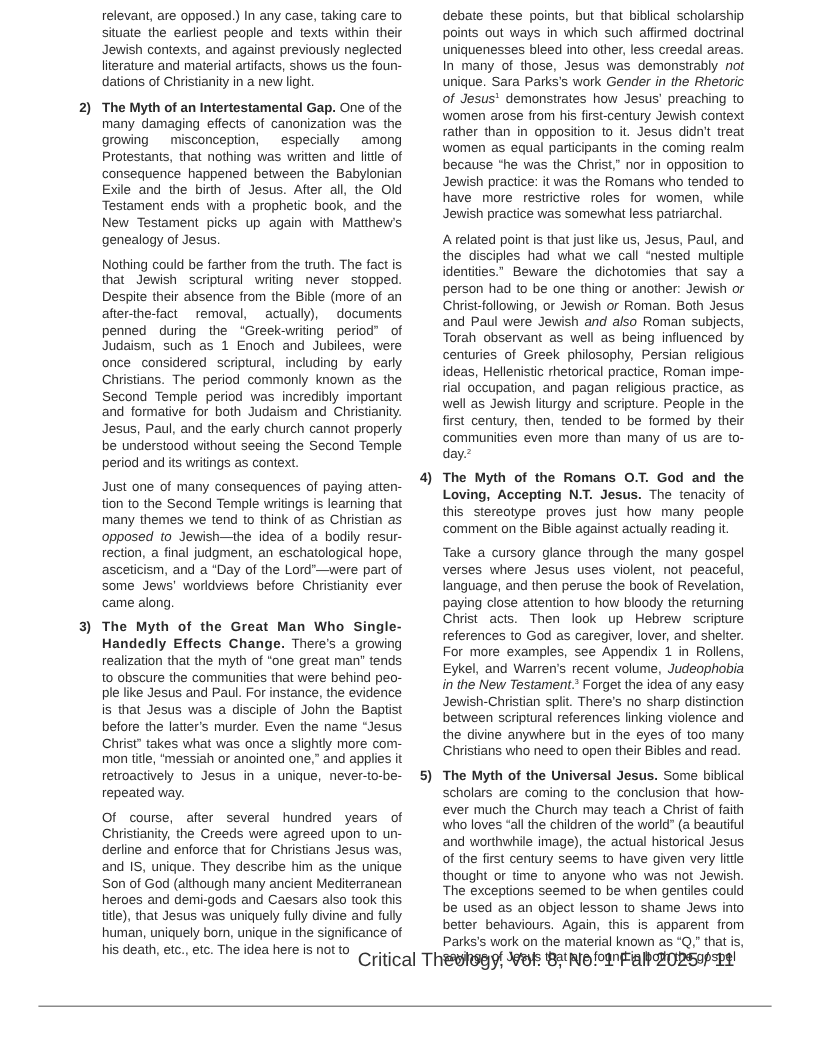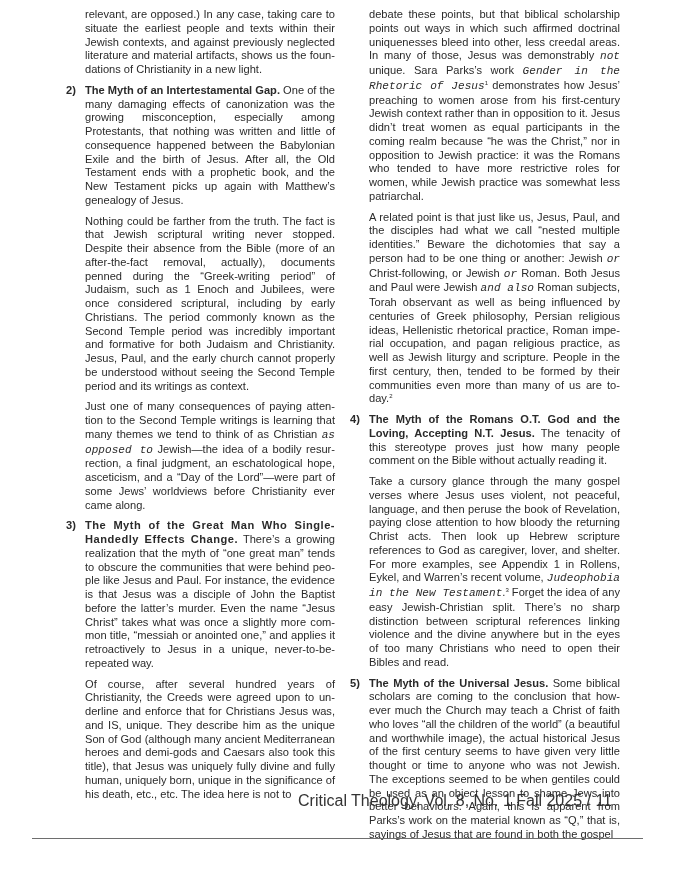--- a/index.html
+++ b/index.html
@@ -7,21 +7,21 @@
          font-family: "Liberation Sans", sans-serif; color: #2a2a2a; }
   .col { position: absolute; top: 8px; font-size: 11.1px; line-height: 13.75px; }
   .col-left { left: 66px; width: 269px; }
   .col-right { left: 350px; width: 270px; }
   p { margin: 0 0 7px 0; text-align: justify; hyphens: manual; }
   .ind { padding-left: 19px; }
   .item { position: relative; padding-left: 19px; margin-bottom: 7px; text-align: justify; }
   .item .num { position: absolute; left: 0; top: 0; font-weight: bold; }
   .item .lead { font-weight: bold; margin-top: 11px; }
   .sp2 { letter-spacing: 0.5px; }
-  em { font-style: italic; font-family: Liberation Mono, monospace; }
+  em { font-style: italic; }
   sup { font-size: 6px; line-height: 0; vertical-align: 4px; }
   .rule { position: absolute; left: 32px; width: 611px; top: 838px; height: 0; border-top: 1.2px solid #6e6e6e; }
   .footer-wrap { position: absolute; left: 0; top: 792px; width: 612px; text-align: right; font-size: 16px; color: #333; }
 </style>
 </head>
 <body>
 
 <div class="col col-left">
   <p class="ind">relevant, are opposed.) In any case, taking care to situate the earliest people and texts within their Jewish contexts, and against previously neglected literature and material artifacts, shows us the foun­da­tions of Christianity in a new light.</p>
 
@@ -39,21 +39,21 @@
 
   <p class="ind">Of course, after several hundred years of Christianity, the Creeds were agreed upon to un­derline and enforce that for Christians Jesus was, and IS, unique. They describe him as the unique Son of God (although many ancient Mediterranean heroes and demi-gods and Caesars also took this title), that Jesus was uniquely fully divine and fully human, uniquely born, unique in the significance of his death, etc., etc. The idea here is not to</p>
 </div>
 
 <div class="col col-right">
   <p class="ind"><span>debate these points, but that biblical scholarship points out ways in which such affirmed doctrinal uniquenesses bleed into other, less creedal areas. In many of those, Jesus was demonstrably </span><em>not</em><span> unique. Sara Parks’s work </span><em>Gender in the Rhetoric of Jesus</em><sup>1</sup><span> demonstrates how Jesus’ preaching to women arose from his first-century Jewish context rather than in opposition to it. Jesus didn’t treat women as equal participants in the coming realm because “he was the Christ,” nor in opposition to Jewish practice: it was the Romans who tended to have more restrictive roles for women, while Jewish practice was somewhat less patriarchal.</span></p>
 
   <p class="ind"><span>A related point is that just like us, Jesus, Paul, and the disciples had what we call “nested multiple identities.” Beware the dichotomies that say a person had to be one thing or another: Jewish </span><em>or</em><span> Christ-following, or Jewish </span><em>or</em><span> Roman. Both Jesus and Paul were Jewish </span><em>and also</em><span> Roman subjects, Torah observant as well as being influenced by centuries of Greek philosophy, Persian religious ideas, Hellenistic rhetorical practice, Roman impe­rial occupation, and pagan religious practice, as well as Jewish liturgy and scripture. People in the first century, then, tended to be formed by their communities even more than many of us are to­day.</span><sup>2</sup></p>
 
   <div class="item">
-    <span class="num">4)</span><span class="lead">The Myth of the Romans O.T. God and the Loving, Accepting N.T. Jesus.</span><span> The tenacity of this stereo­type proves just how many people comment on the Bible without actually reading it.</span>
+    <span class="num">4)</span><span class="lead">The Myth of the Romans O.T. God and the Loving, Accepting N.T. Jesus.</span><span> The tenacity of this stereo­type proves just how many people comment on the Bible against actually reading it.</span>
   </div>
 
   <p class="ind"><span>Take a cursory glance through the many gospel verses where Jesus uses violent, not peaceful, language, and then peruse the book of Revelation, paying close attention to how bloody the return­ing Christ acts. Then look up Hebrew scripture references to God as caregiver, lover, and shelter. For more examples, see Appendix 1 in Rollens, Eykel, and Warren’s recent volume, </span><em>Judeophobia in the New Testament</em><span>.</span><sup>3</sup><span> Forget the idea of any easy Jewish-Christian split. There’s no sharp distinction between scriptural references linking violence and the divine anywhere but in the eyes of too many Christians who need to open their Bibles and read.</span></p>
 
   <div class="item">
     <span class="num">5)</span><span class="lead">The Myth of the Universal Jesus.</span><span> Some biblical scholars are coming to the conclusion that how­ever much the Church may teach a Christ of faith who loves “all the children of the world” (a beautiful and worthwhile image), the actual historical Jesus of the first century seems to have given very little thought or time to anyone who was not Jewish. The exceptions seemed to be when gentiles could be used as an object lesson to shame Jews into better behaviours. Again, this is apparent from Parks’s work on the material known as “Q,” that is, sayings of Jesus that are found in both the gospel</span>
   </div>
 </div>
 
 <div class="rule"></div>

